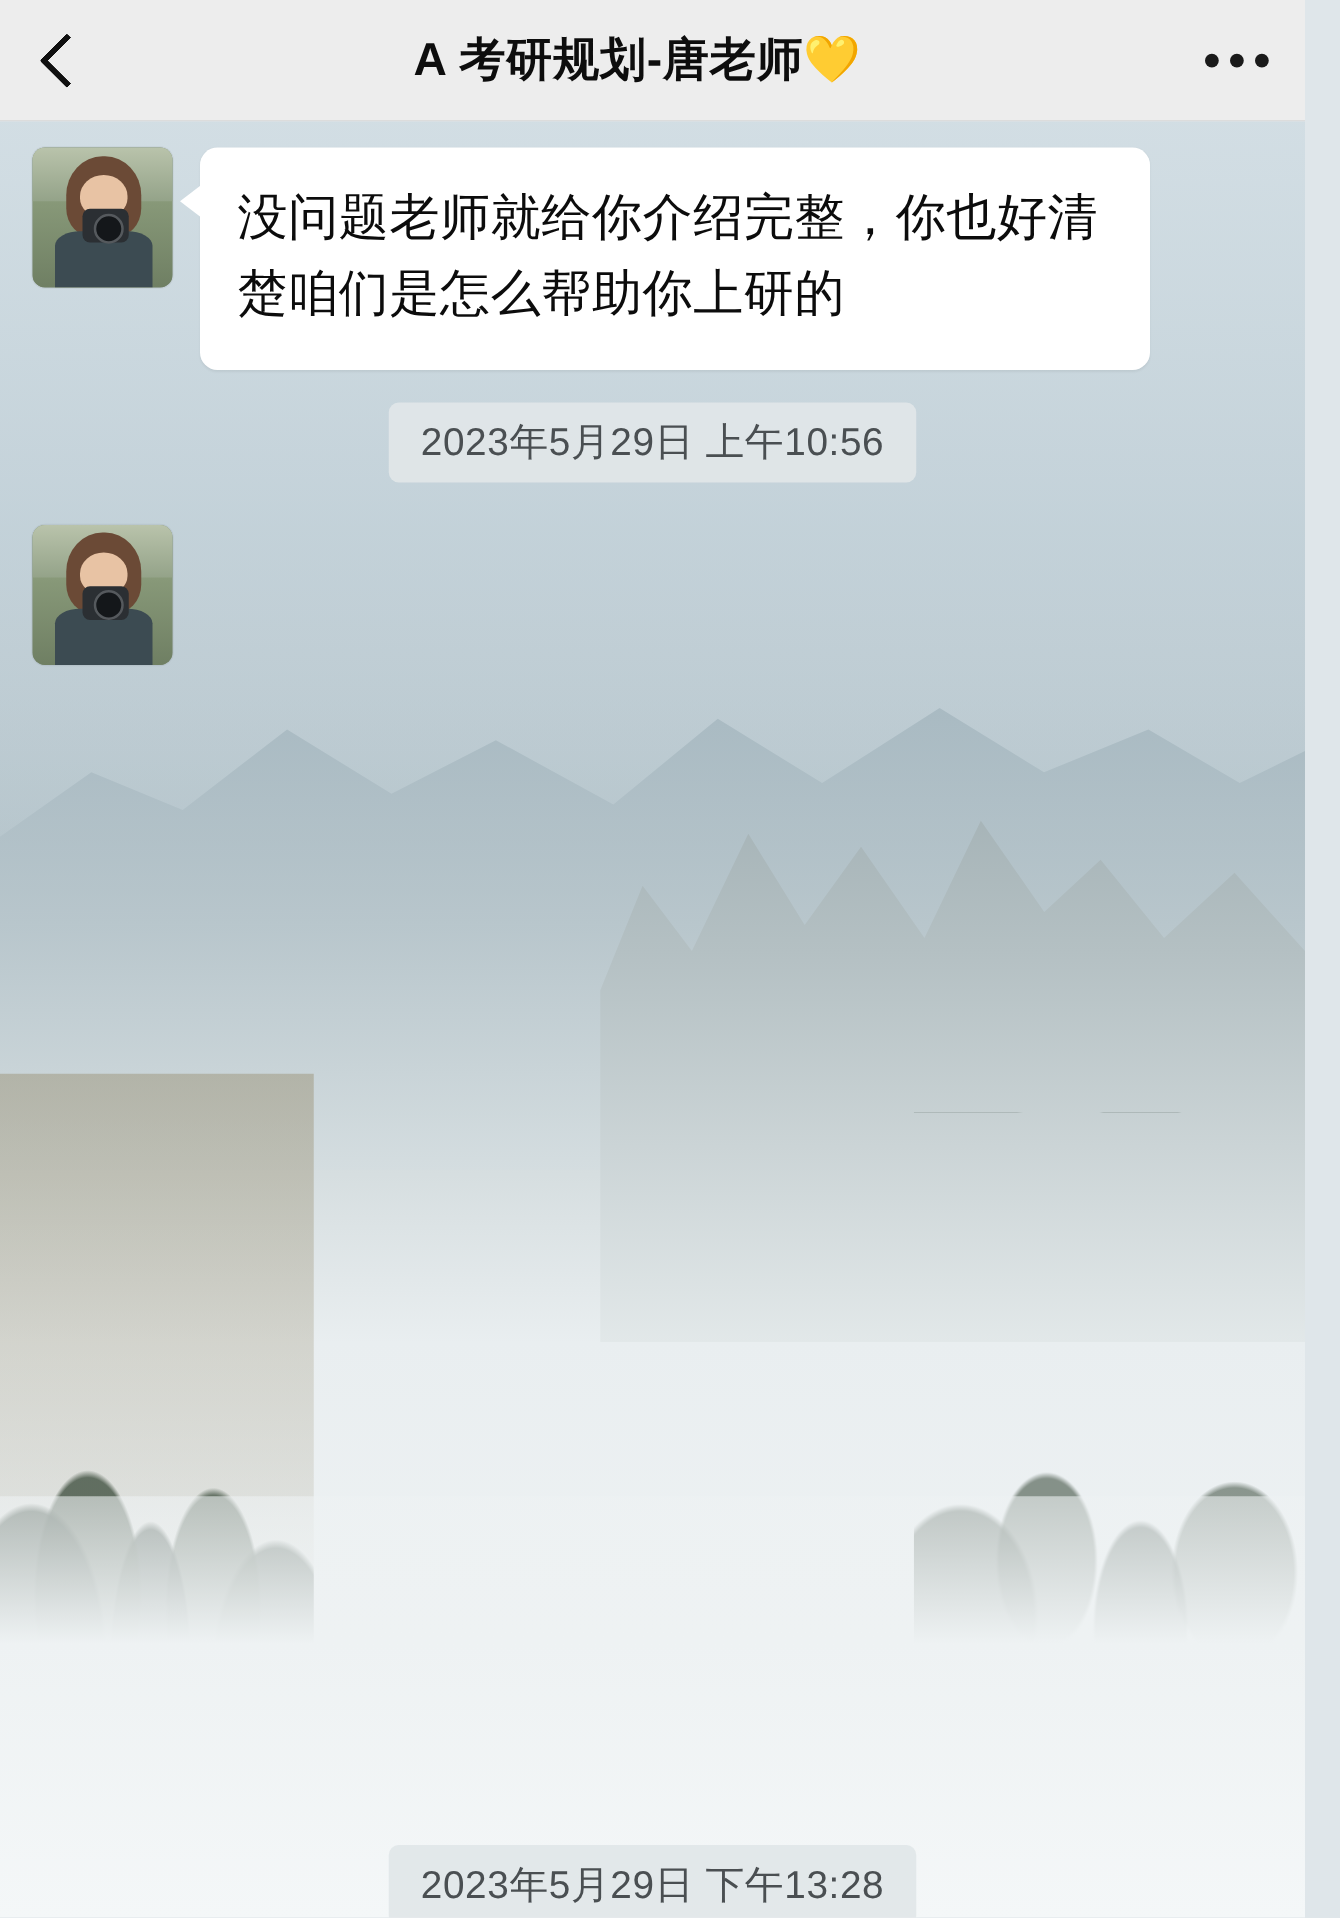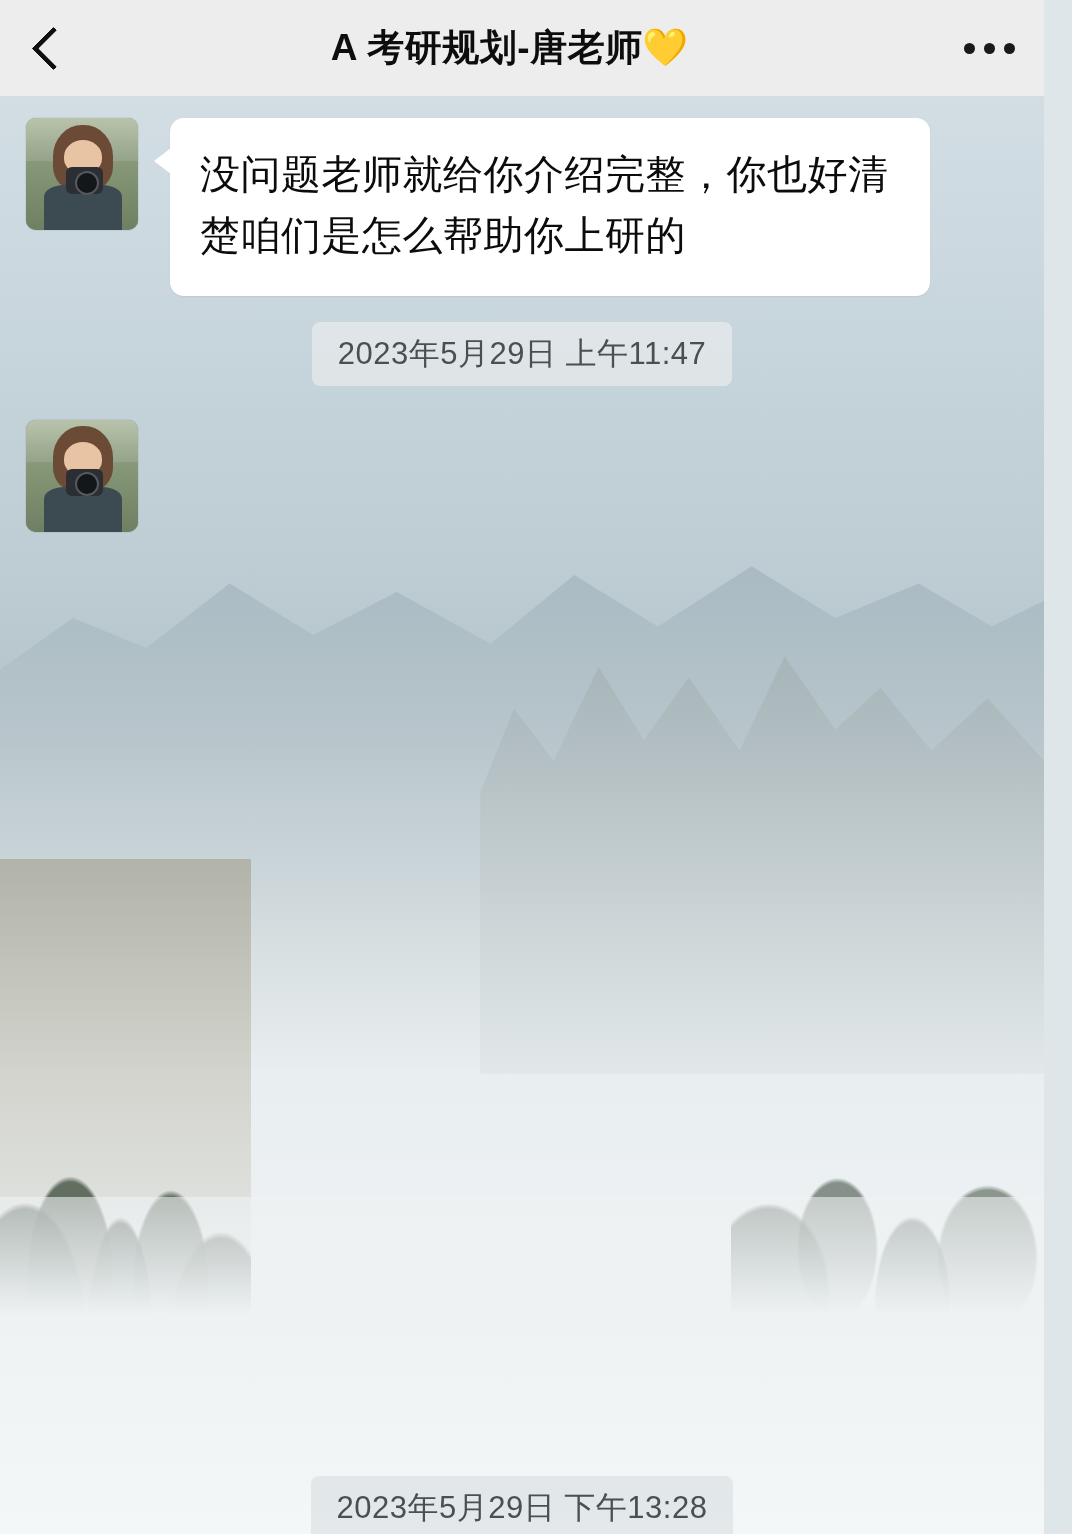--- a/index.html
+++ b/index.html
@@ -137,21 +137,20 @@
     z-index: 3;
     padding: 22px 0 0 0;
     box-sizing: border-box;
   }
 
   .msg-row {
     display: flex;
     align-items: flex-start;
     padding: 0 26px 0 26px;
     margin-bottom: 26px;
-    gap: 10px;
   }
   .avatar {
     width: 112px;
     height: 112px;
     border-radius: 10px;
     flex: 0 0 112px;
     overflow: hidden;
     position: relative;
     background: #7e8d79;
     box-shadow: 0 0 0 1px rgba(0,0,0,.05);
@@ -288,21 +287,21 @@
         <div class="av-body"></div>
         <div class="av-camera"></div>
         <div class="av-lens"></div>
       </div>
       <div class="bubble-wrap">
         <div class="bubble">没问题老师就给你介绍完整，你也好清楚咱们是怎么帮助你上研的</div>
       </div>
     </div>
 
     <div class="timestamp-row">
-      <div class="timestamp">2023年5月29日 上午11:47</div>
+      <div class="timestamp">2023年5月29日 上午10:56</div>
     </div>
 
     <div class="msg-row">
       <div class="avatar">
         <div class="av-bg"></div>
         <div class="av-wall"></div>
         <div class="av-hair"></div>
         <div class="av-face"></div>
         <div class="av-body"></div>
         <div class="av-camera"></div>

